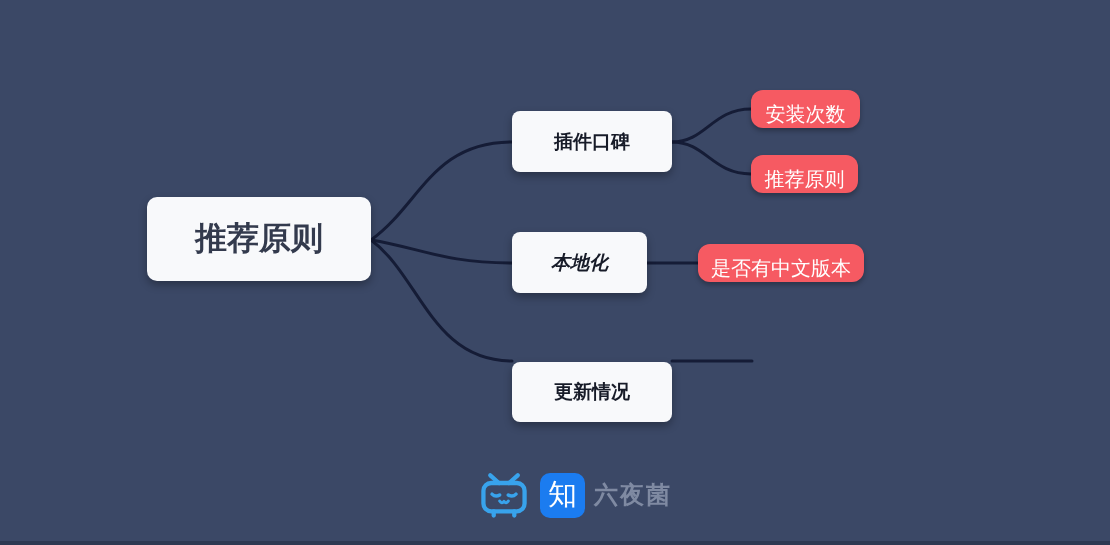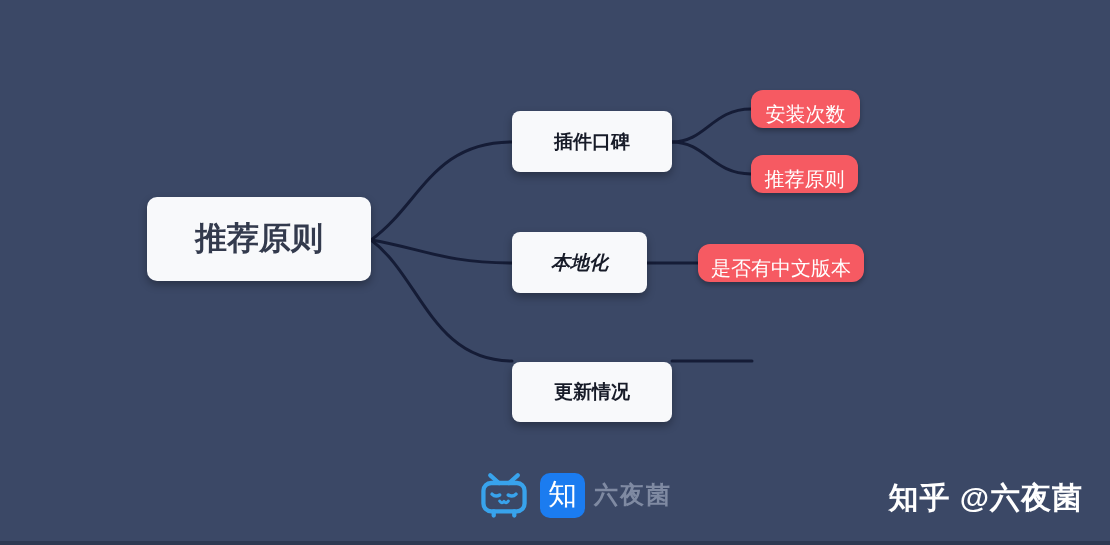--- a/index.html
+++ b/index.html
@@ -156,17 +156,16 @@
         <path d="M18 47 L18 52"></path>
         <path d="M42 47 L42 52"></path>
       </svg>
     </span>
     <span class="zhihu-icon">
       <span>知</span>
     </span>
     <span class="watermark-name">六夜菌</span>
   </div>
 
-  <div class="credit">知乎 @六夜菌</div>
 
   <div class="bottom-strip"></div>
 
 </div>
 
 </body></html>

